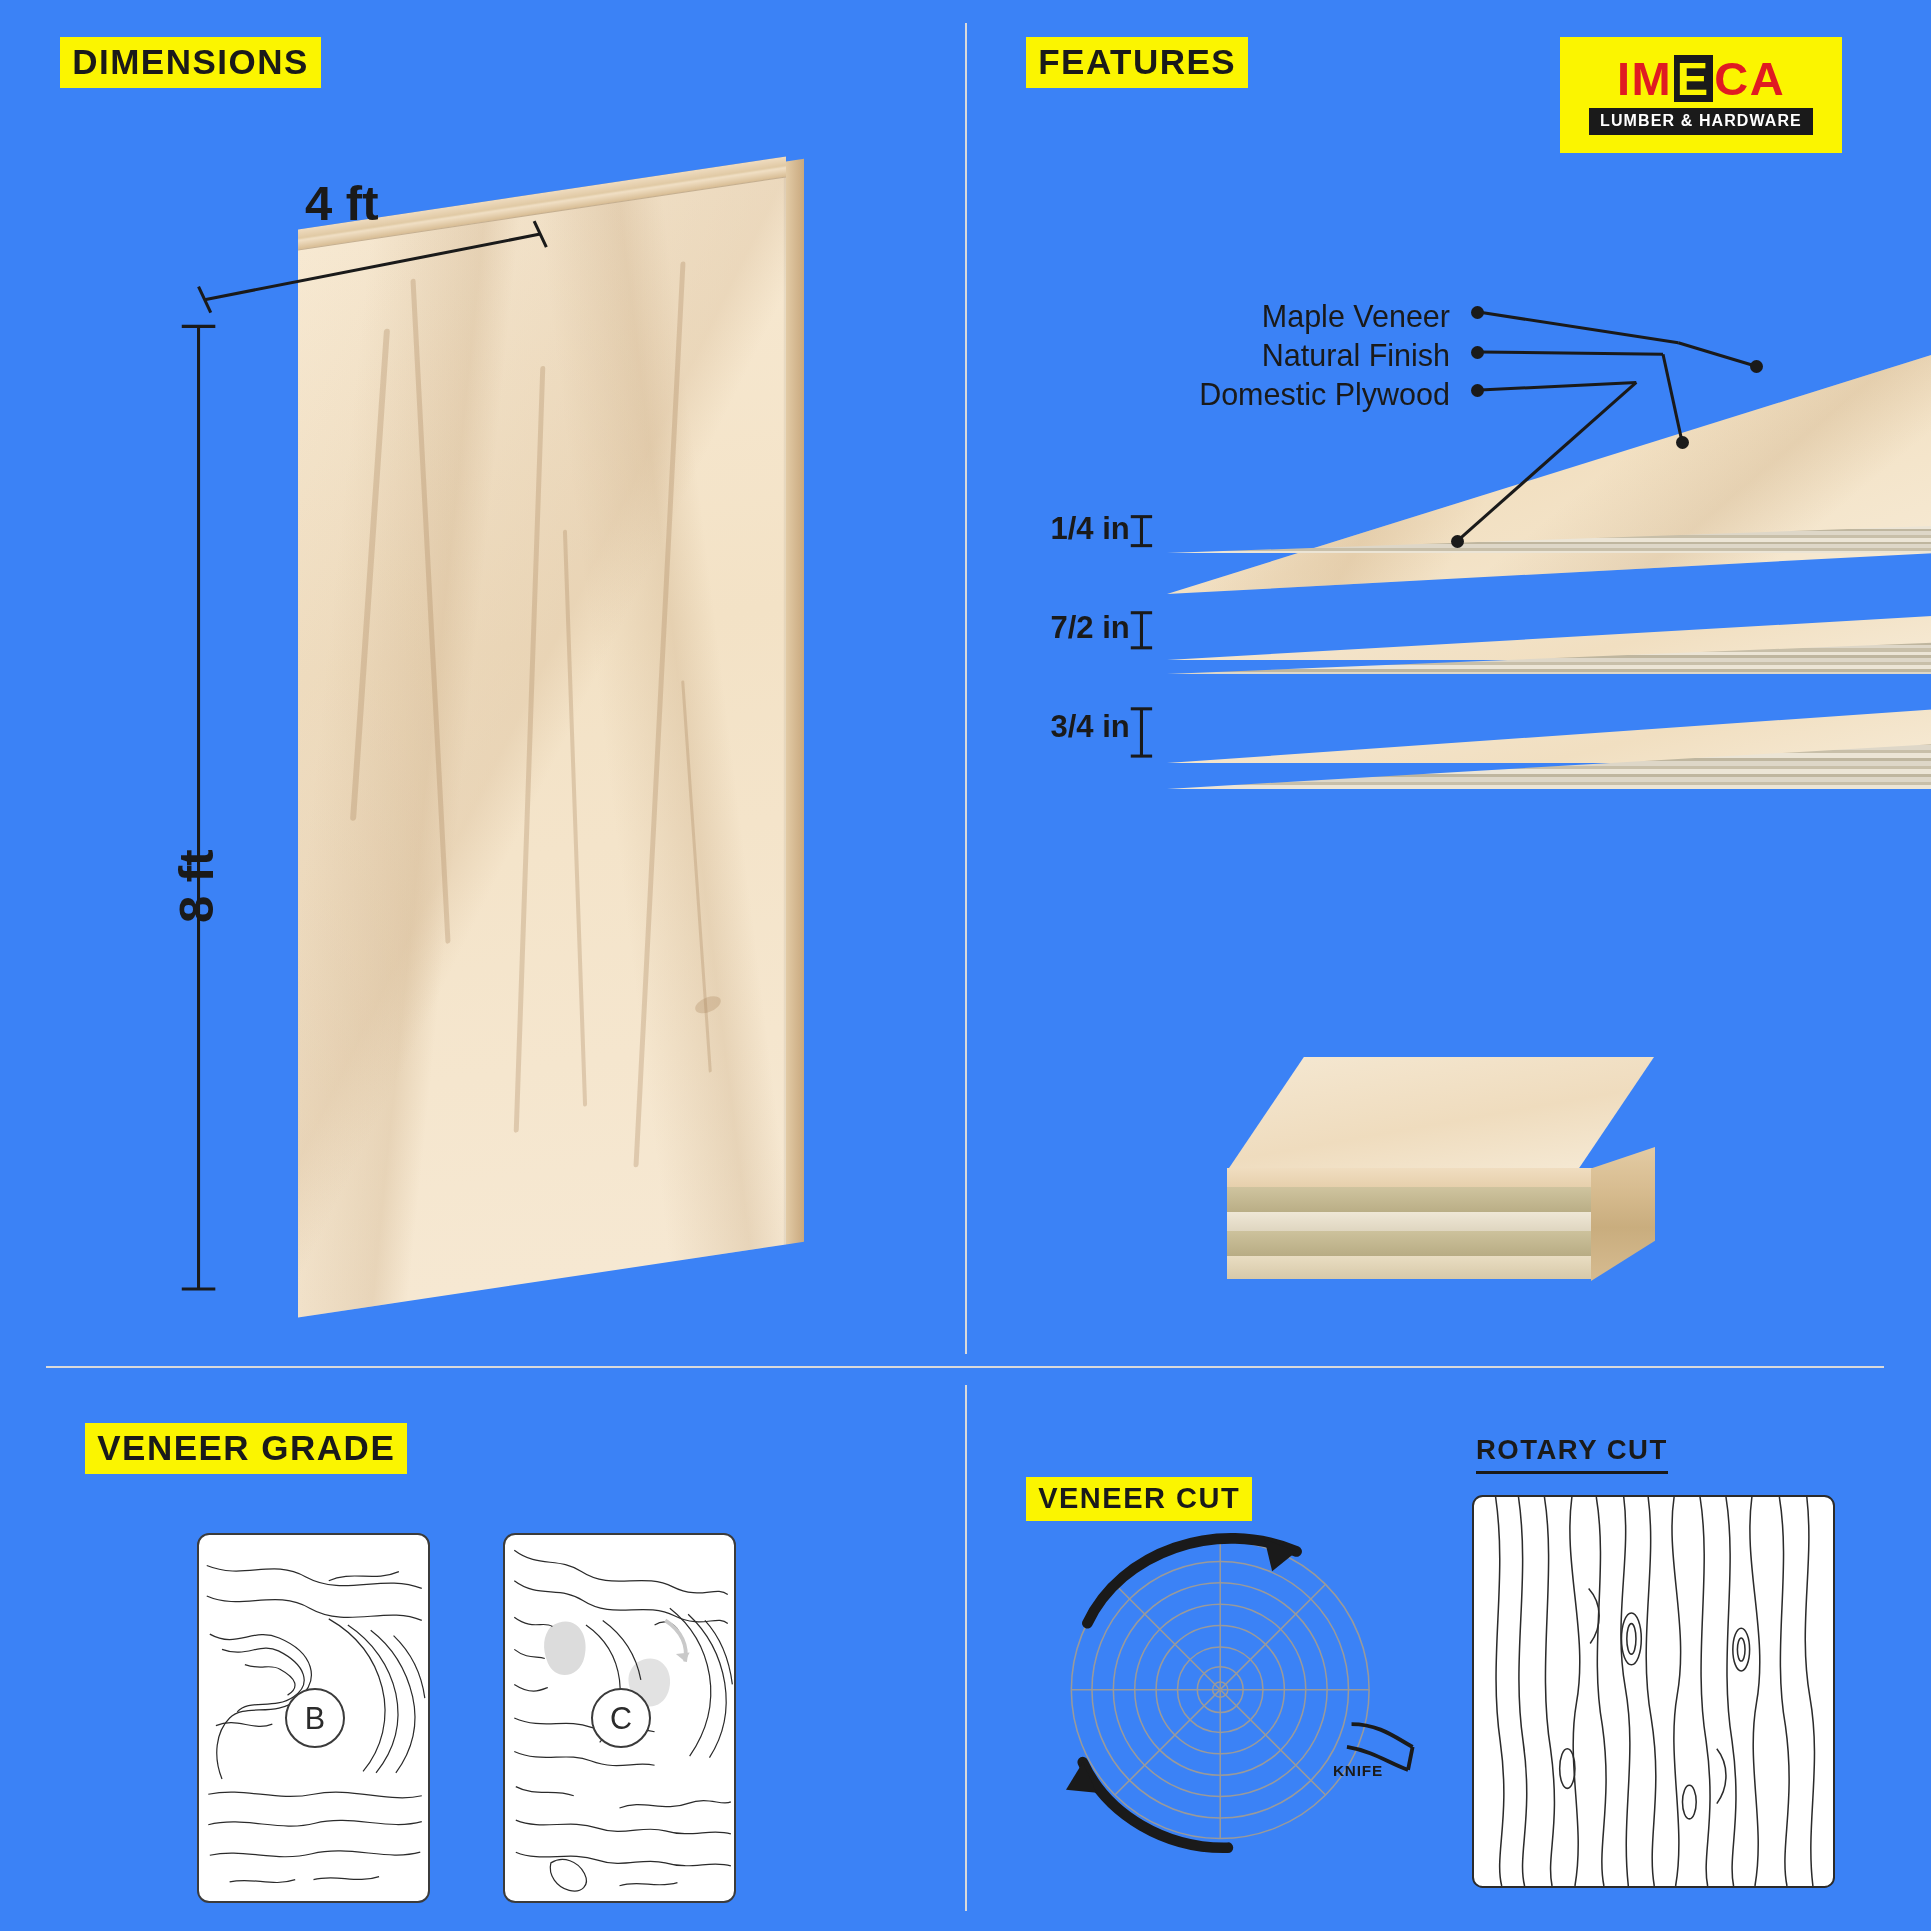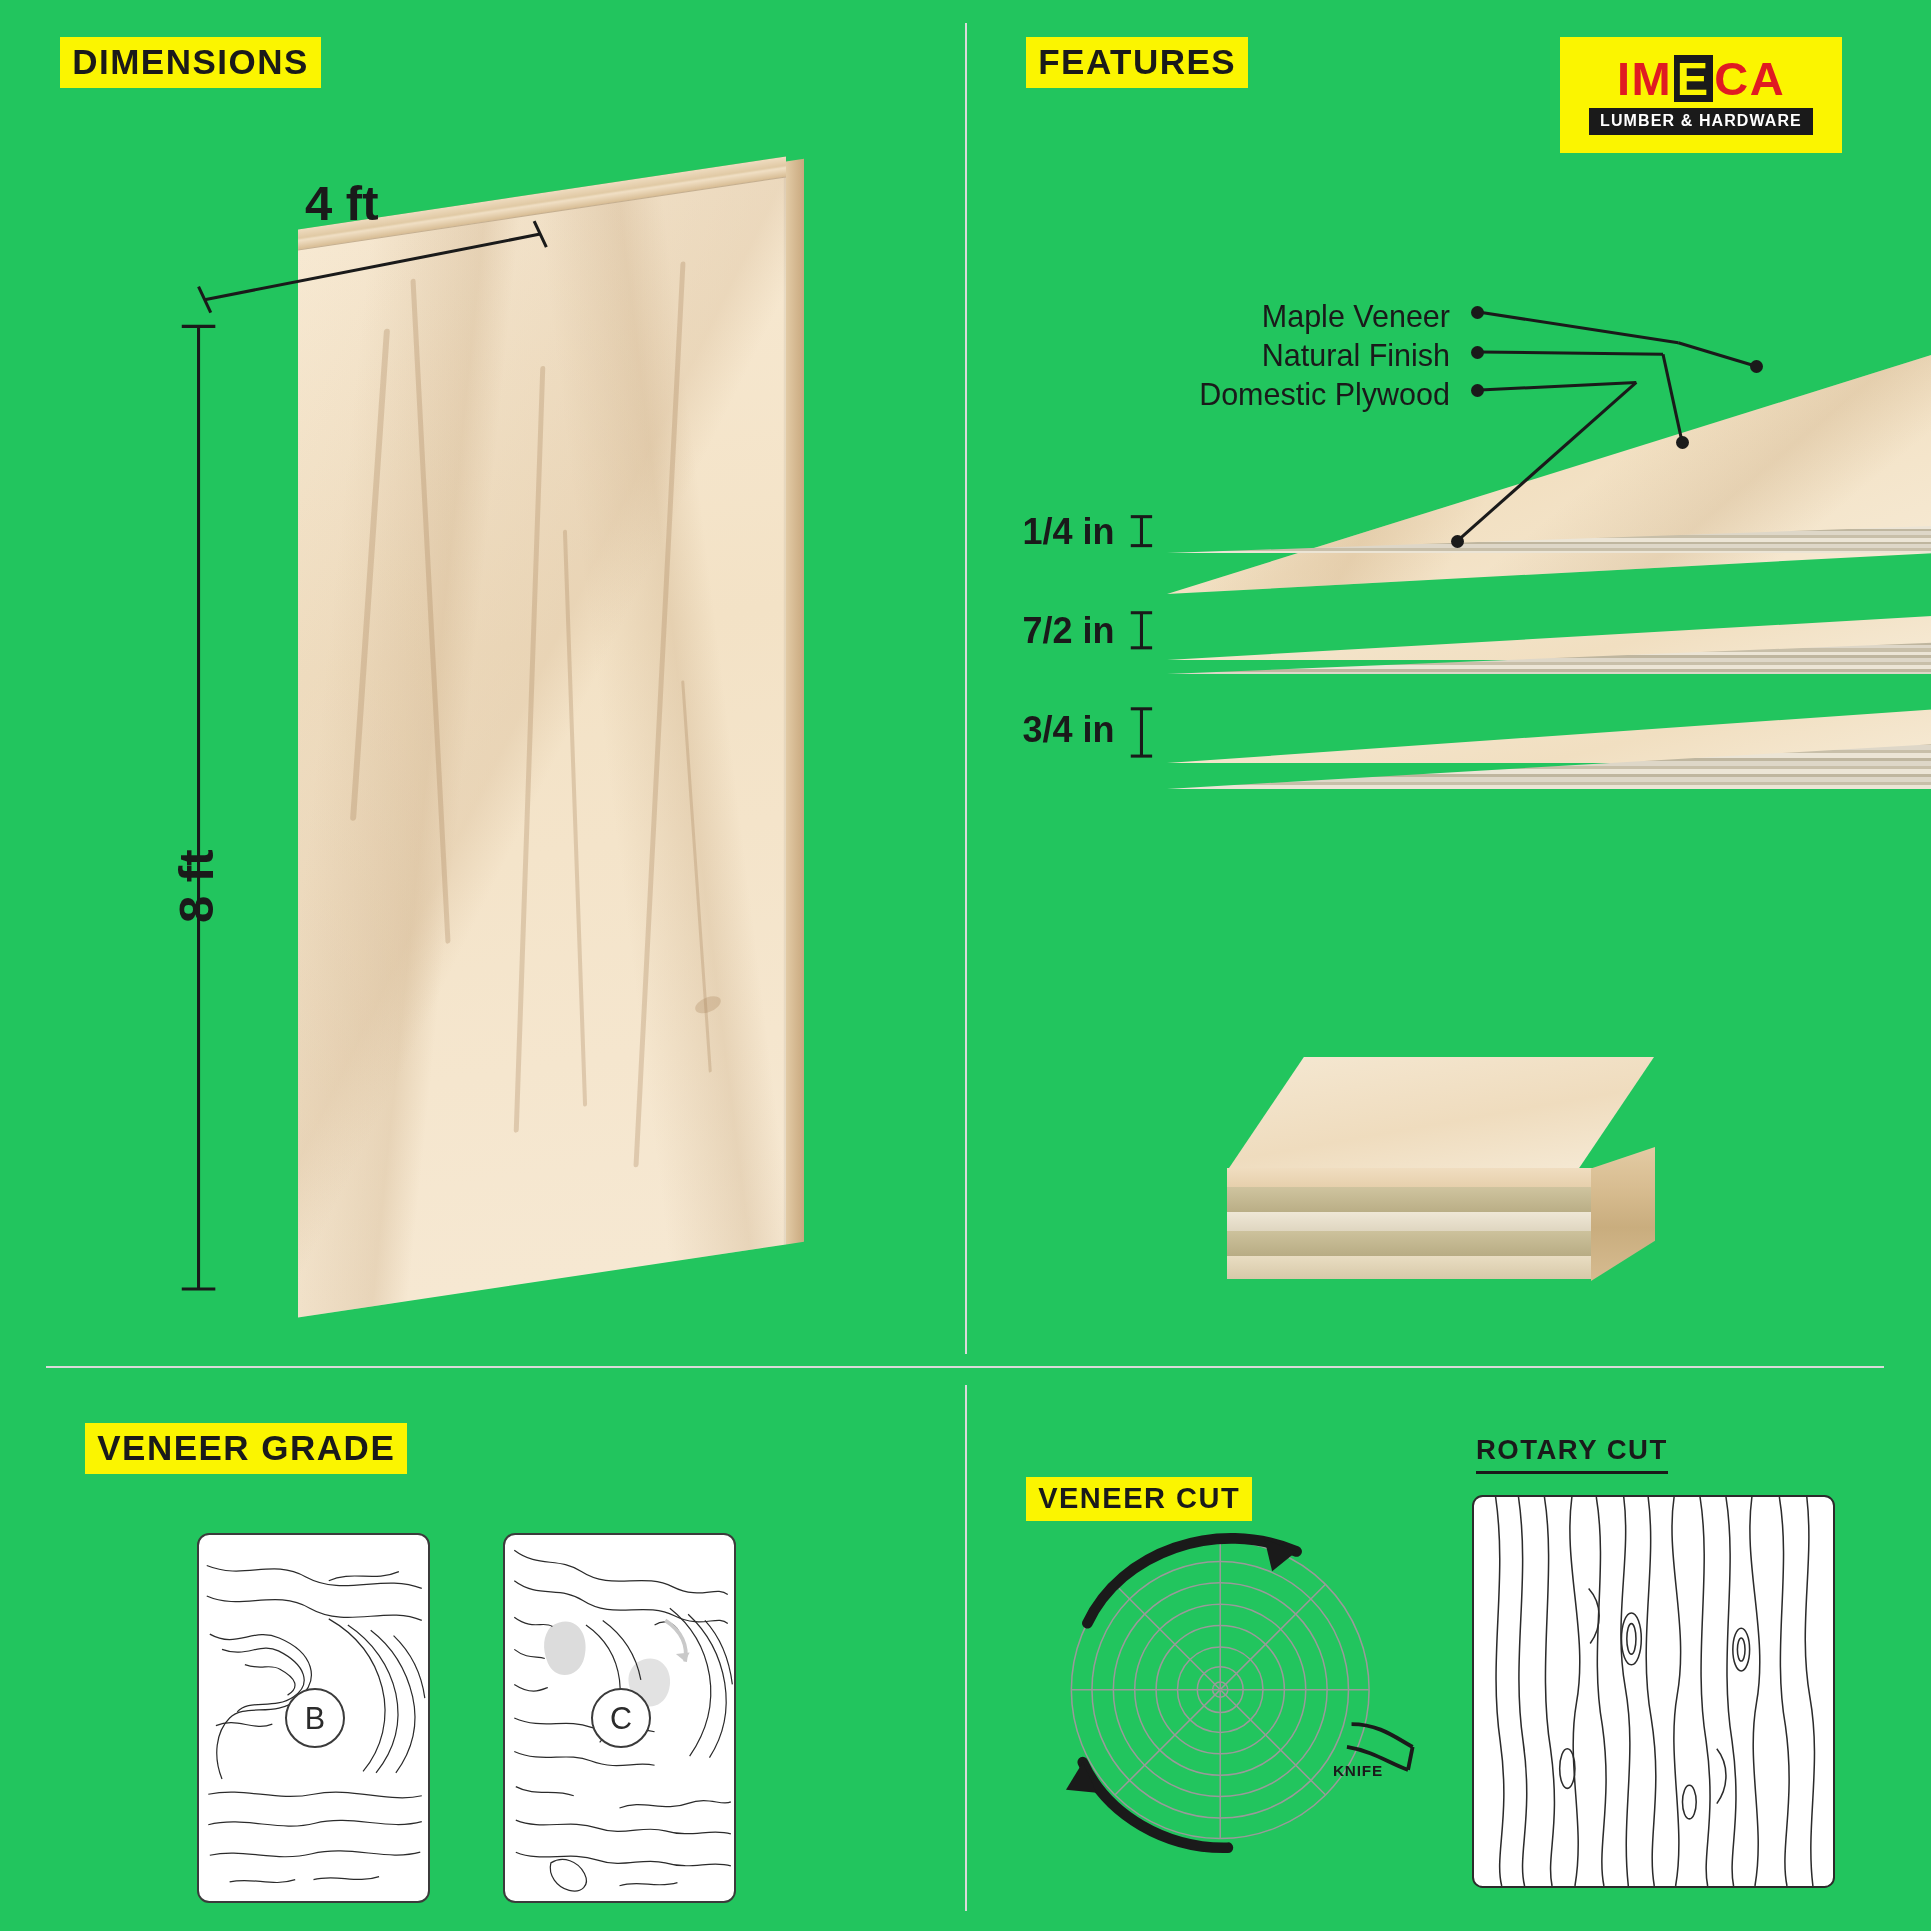--- a/index.html
+++ b/index.html
@@ -12,21 +12,21 @@
     height: 1932px;
     font-family: "Liberation Sans", sans-serif;
     color: #1a1a1a;
     overflow: hidden;
     position: relative;
   }
 
   .sheet {
     position: absolute;
     inset: 0;
-    background: #22c55e;
+    background: #3b82f6;
   }
 
   
   .divider-v {
     position: absolute;
     left: 965px;
     top: 23px;
     width: 2.3px;
     height: 1331px;
     background: #dadada;
@@ -168,23 +168,24 @@
   }
   .dot {
     position: absolute;
     width: 13px; height: 13px;
     background: #1a1a1a;
     border-radius: 50%;
   }
 
   .thick-label {
     position: absolute;
-    font-size: 36px;
+    font-size: 31px;
     font-weight: 700;
     white-space: nowrap;
+    margin-left: 28px;
   }
 
   
   .core-block {
     position: absolute;
     left: 1181px;
     top: 1057px;
     width: 473px;
     height: 244px;
   }

